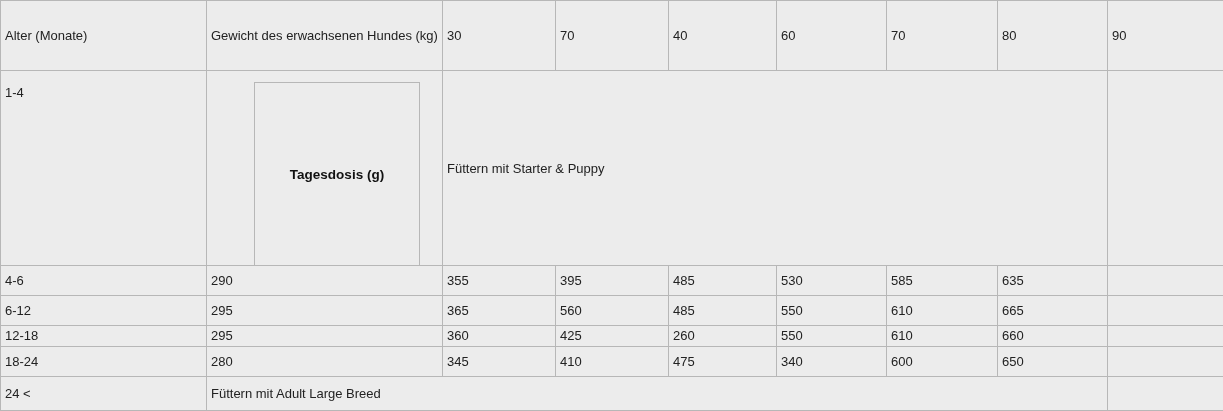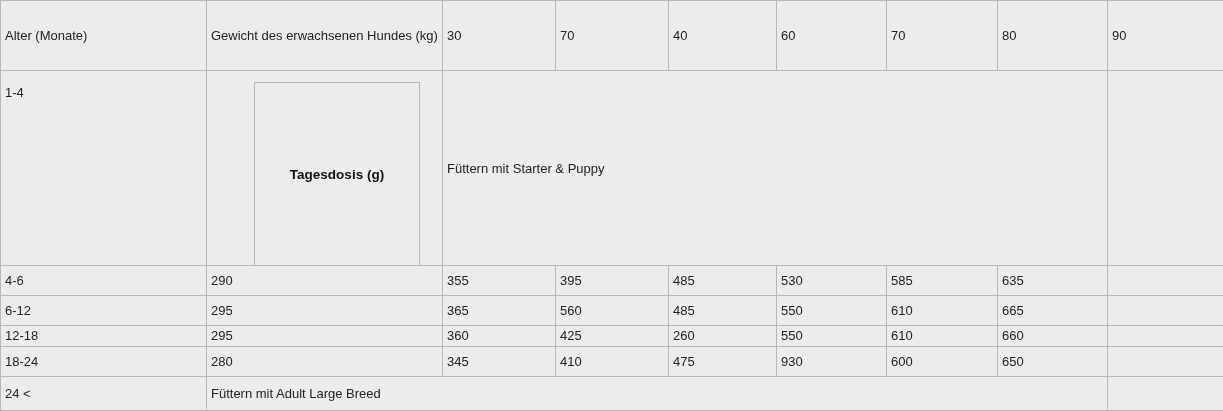--- a/index.html
+++ b/index.html
@@ -164,21 +164,21 @@
         <td>660</td>
         <td class="blank-right"></td>
       </tr>
 
       <tr style="height:29px;">
         <td class="age-cell">18-24</td>
         <td>280</td>
         <td>345</td>
         <td>410</td>
         <td>475</td>
-        <td>930</td>
+        <td>340</td>
         <td>600</td>
         <td>650</td>
         <td class="blank-right"></td>
       </tr>
 
       <tr class="adult-row" style="height:33px;">
         <td class="age-cell">24 &lt;</td>
         <td colspan="7">Füttern mit Adult Large Breed</td>
         <td class="blank-right"></td>
       </tr>

